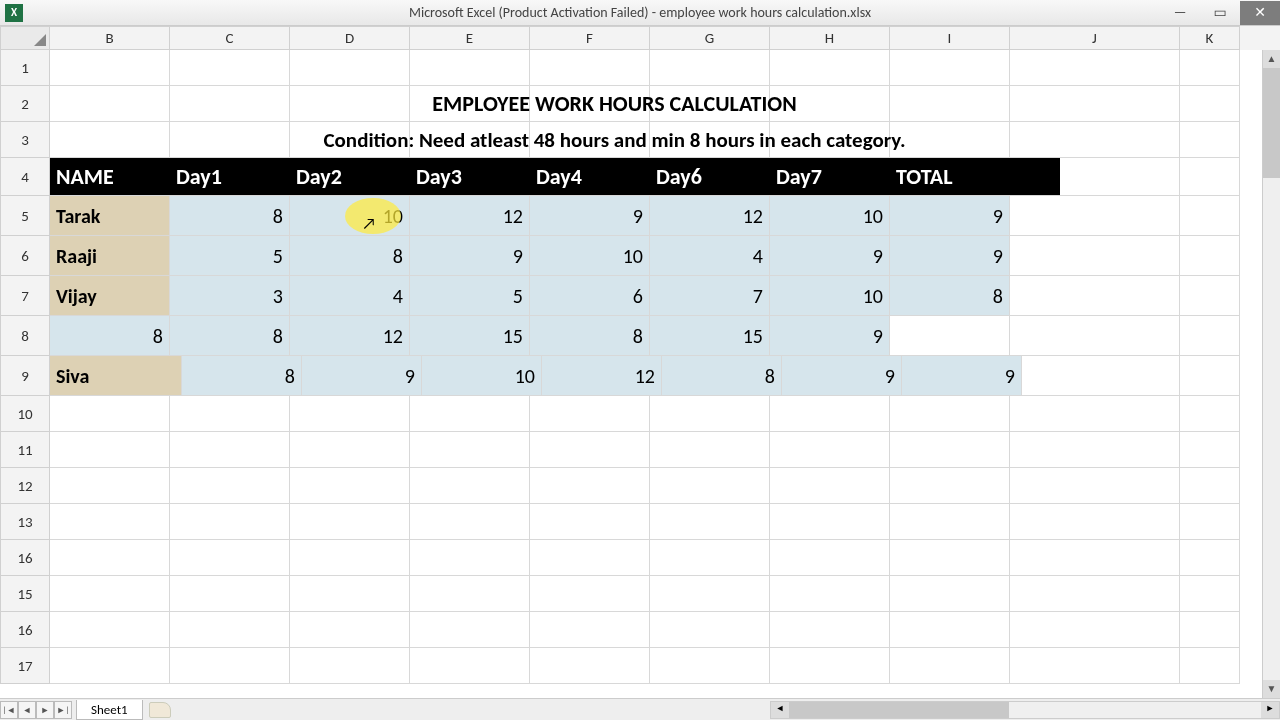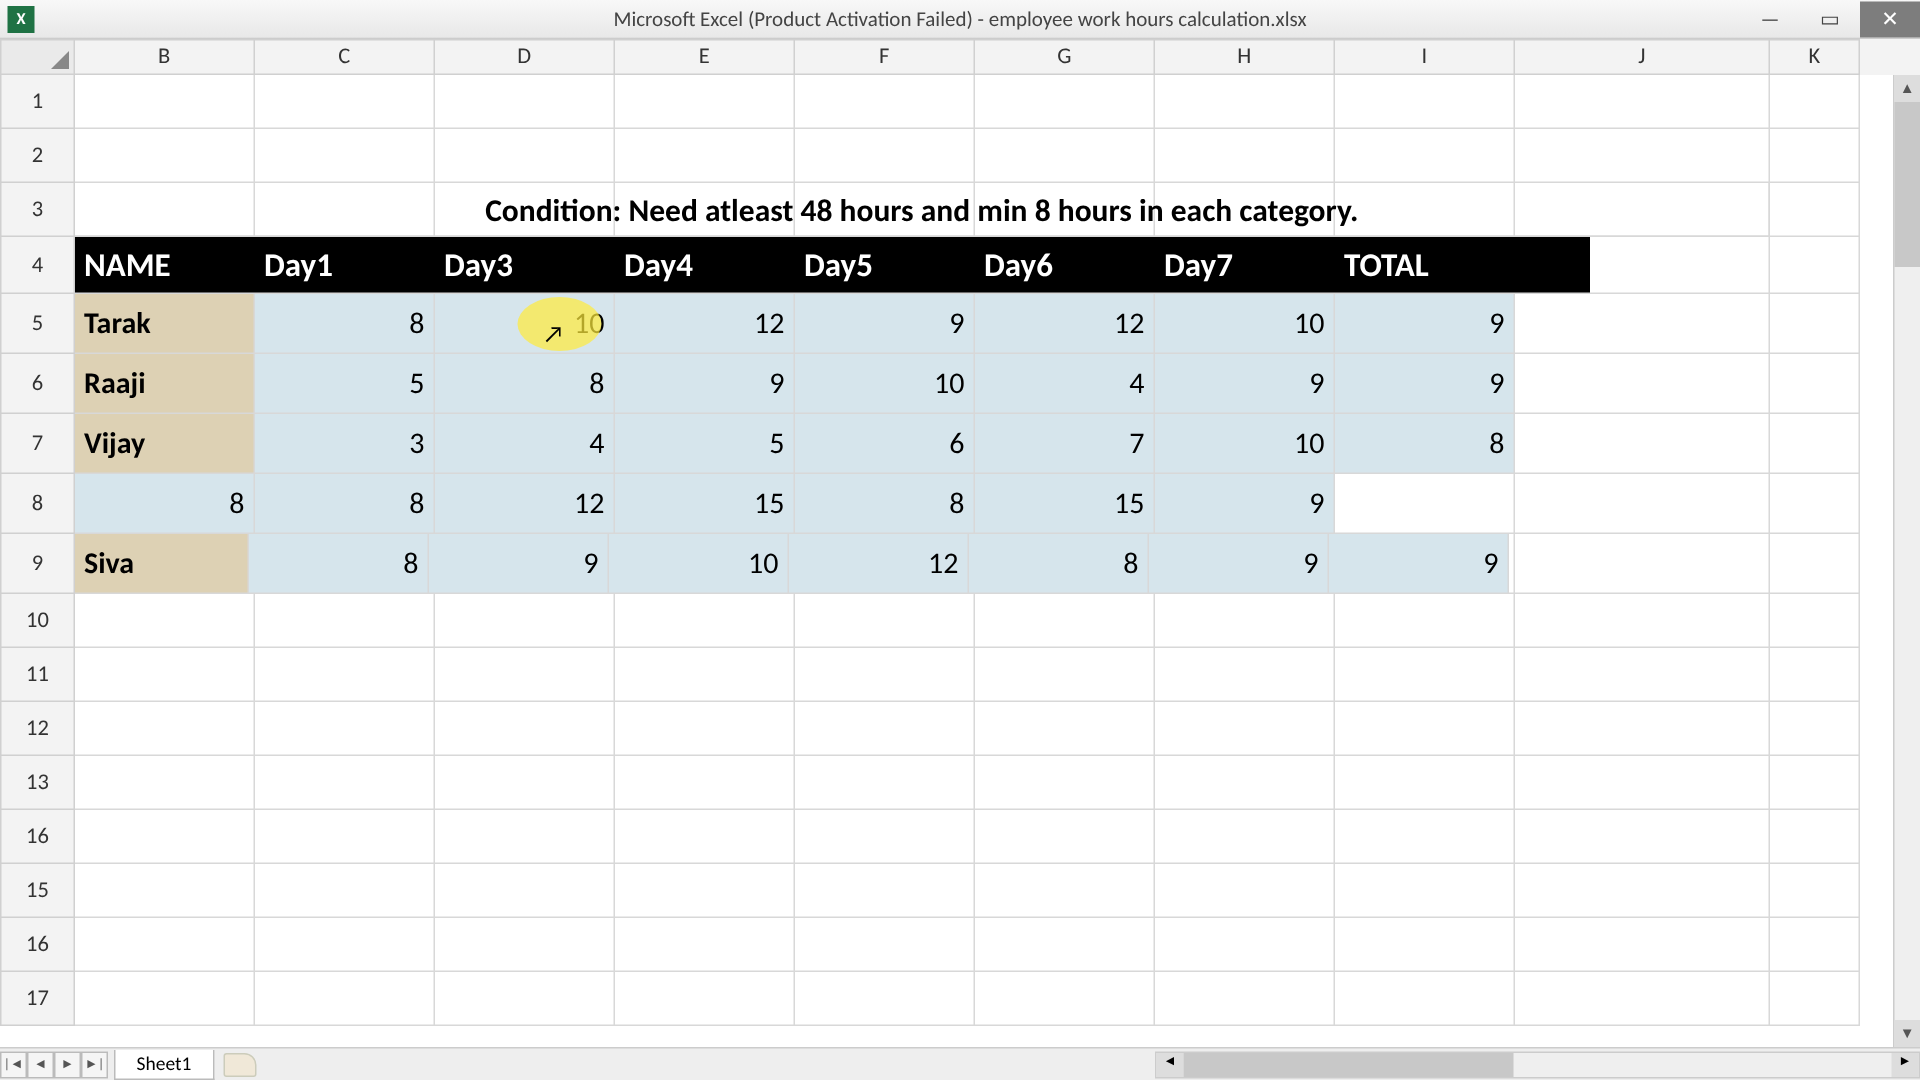--- a/index.html
+++ b/index.html
@@ -476,29 +476,32 @@
           <div class="cell " style="width: 120px; height: 36px;"></div>
           <div class="cell " style="width: 120px; height: 36px;"></div>
           <div class="cell " style="width: 120px; height: 36px;"></div>
           <div class="cell " style="width: 120px; height: 36px;"></div>
           <div class="cell " style="width: 120px; height: 36px;"></div>
           <div class="cell " style="width: 120px; height: 36px;"></div>
           <div class="cell " style="width: 120px; height: 36px;"></div>
           <div class="cell " style="width: 170px; height: 36px;"></div>
           <div class="cell " style="width: 60px; height: 36px;"></div>
         </div>
+        <div class="row" style="top: 36px;">
+          <div class="cell title-cell" style="width: 1130px; height: 36px;">EMPLOYEE WORK HOURS CALCULATION</div>
+        </div>
         <div class="row" style="top: 72px;">
           <div class="cell cond-cell" style="width: 1130px; height: 36px;">Condition: Need atleast 48 hours and min 8 hours in each category.</div>
         </div>
         <div class="row" style="top: 108px;">
           <div class="cell hdr-cell lbl" style="width: 120px; height: 38px;">NAME</div>
           <div class="cell hdr-cell " style="width: 120px; height: 38px;">Day1</div>
+          <div class="cell hdr-cell " style="width: 120px; height: 38px;">Day2</div>
           <div class="cell hdr-cell " style="width: 120px; height: 38px;">Day3</div>
           <div class="cell hdr-cell " style="width: 120px; height: 38px;">Day4</div>
-          <div class="cell hdr-cell " style="width: 120px; height: 38px;">Day5</div>
           <div class="cell hdr-cell " style="width: 120px; height: 38px;">Day6</div>
           <div class="cell hdr-cell " style="width: 120px; height: 38px;">Day7</div>
           <div class="cell hdr-cell " style="width: 170px; height: 38px;">TOTAL</div>
         </div>
         <div class="row" style="top: 146px;">
           <div class="cell lbl name-col" style="width: 120px; height: 40px;">Tarak</div>
           <div class="cell num data-col" style="width: 120px; height: 40px;">8</div>
           <div class="cell num data-col" style="width: 120px; height: 40px;">10</div>
           <div class="cell num data-col" style="width: 120px; height: 40px;">12</div>
           <div class="cell num data-col" style="width: 120px; height: 40px;">9</div>
@@ -529,21 +532,21 @@
         <div class="row" style="top: 266px;">
           <div class="cell num data-col" style="width: 120px; height: 40px;">8</div>
           <div class="cell num data-col" style="width: 120px; height: 40px;">8</div>
           <div class="cell num data-col" style="width: 120px; height: 40px;">12</div>
           <div class="cell num data-col" style="width: 120px; height: 40px;">15</div>
           <div class="cell num data-col" style="width: 120px; height: 40px;">8</div>
           <div class="cell num data-col" style="width: 120px; height: 40px;">15</div>
           <div class="cell num data-col" style="width: 120px; height: 40px;">9</div>
         </div>
         <div class="row" style="top: 306px;">
-          <div class="cell lbl name-col" style="width: 116px; height: 40px;">Siva</div>
+          <div class="cell lbl name-col" style="width: 132px; height: 40px;">Siva</div>
           <div class="cell num data-col" style="width: 120px; height: 40px;">8</div>
           <div class="cell num data-col" style="width: 120px; height: 40px;">9</div>
           <div class="cell num data-col" style="width: 120px; height: 40px;">10</div>
           <div class="cell num data-col" style="width: 120px; height: 40px;">12</div>
           <div class="cell num data-col" style="width: 120px; height: 40px;">8</div>
           <div class="cell num data-col" style="width: 120px; height: 40px;">9</div>
           <div class="cell num data-col" style="width: 120px; height: 40px;">9</div>
         </div>
       </div>
   </div>

